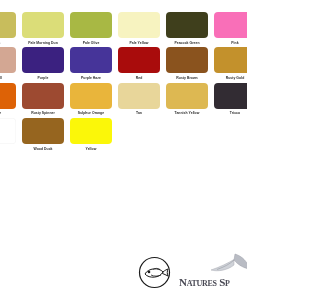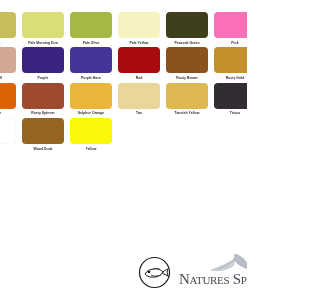--- a/index.html
+++ b/index.html
@@ -98,23 +98,23 @@
     top: 0px;
     width: 46px;
     height: 22px;
   }
 
   .logo-text {
     position: absolute;
     left: 0px;
     bottom: 3px;
     font-family: "Liberation Serif", serif;
-    font-size: 15px;
+    font-size: 11px;
     font-variant: small-caps;
-    font-weight: 400;
+    font-weight: 700;
     color: #4a4a55;
     letter-spacing: -0.3px;
     white-space: nowrap;
   }
 </style>
 </head>
 <body>
 
 <div id="swatch-chart">
   <div class="grid-shift">

